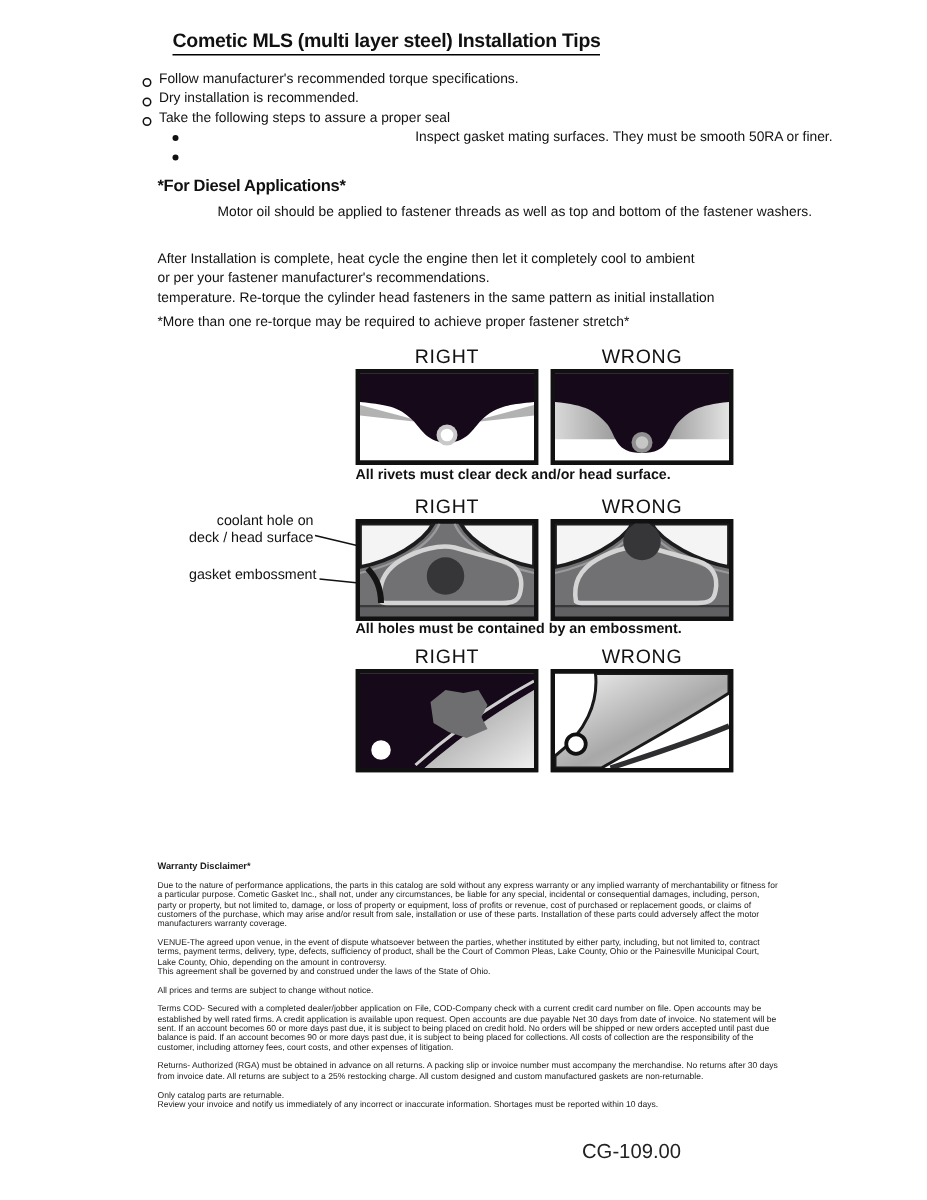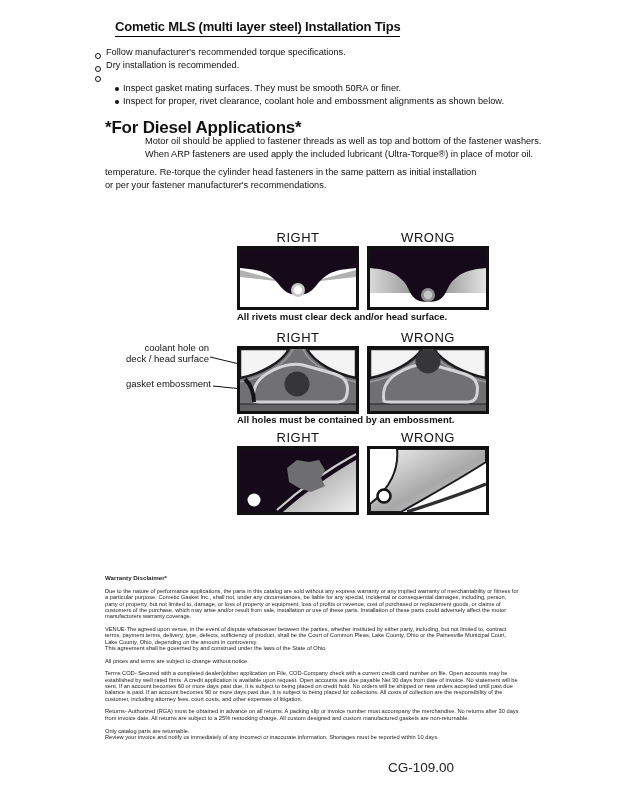--- a/index.html
+++ b/index.html
@@ -8,31 +8,31 @@
     font-family:"Liberation Sans", sans-serif;color:#111;overflow:hidden;
     margin:0 auto;
   }
   .abs{position:absolute;}
   .page-title{
     left:115px;top:19px;font-size:13px;font-weight:bold;
     border-bottom:1.5px solid #000;padding-bottom:2px;letter-spacing:-0.2px;
     display:inline-block;
   }
   .bullets{left:95px;top:46px;width:460px;font-size:9.2px;line-height:13px;}
-  .b-item{display:flex;align-items:flex-end;}
+  .b-item{display:flex;align-items:center;}
   .b-marker{
     width:4px;height:4px;border:1px solid #111;border-radius:50%;
     margin:4px 5px 0 0;flex:none;
   }
-  .sb-item{display:flex;align-items:flex-start;margin-left:20px;}
+  .sb-item{display:flex;align-items:flex-start;margin-left:20px;justify-content:space-between;}
   .sb-marker{
     width:4px;height:4px;background:#111;border-radius:50%;
     margin:4.5px 4px 0 0;flex:none;
   }
-  .diesel-heading{left:105px;top:118px;font-size:17px;font-weight:bold;letter-spacing:-0.2px;}
+  .diesel-heading{left:105px;top:118px;font-size:11px;font-weight:bold;letter-spacing:-0.2px;}
   .body-par{left:105px;font-size:9.2px;line-height:12.8px;width:470px;}
   .note{left:105px;top:209px;font-size:9.2px;}
   .drow{left:237px;width:252px;}
   .dcols{display:flex;gap:8px;}
   .dcol{width:122px;}
   .dlabel{
     text-align:center;font-size:13px;letter-spacing:0.5px;color:#111;
     height:14px;line-height:14px;margin-bottom:1px;
   }
   .dcol svg{display:block;}
@@ -55,40 +55,41 @@
     <div class="b-item">
       <span class="b-marker"></span>
       <span>Follow manufacturer's recommended torque specifications.</span>
     </div>
     <div class="b-item">
       <span class="b-marker"></span>
       <span>Dry installation is recommended.</span>
     </div>
     <div class="b-item">
       <span class="b-marker"></span>
+      <span>Take the following steps to assure a proper seal</span>
     </div>
     <div class="sb-item">
       <span class="sb-marker"></span>
       <span>Inspect gasket mating surfaces.  They must be smooth 50RA or finer.</span>
     </div>
     <div class="sb-item">
       <span class="sb-marker"></span>
-      <span>Inspect for proper, rivet clearance, coolant hole and embossment alignments as shown below.</span>
     </div>
   </div>
 
   <div class="abs diesel-heading">*For Diesel Applications*</div>
   <div class="abs body-par" style="top:135px;margin-left:40px;">
     <div>Motor oil should be applied to fastener threads as well as top and bottom of the fastener washers.</div>
-    <div>When ARP fasteners are used apply the included lubricant (Ultra-Torque®) in place of motor oil.</div>
   </div>
   <div class="abs body-par" style="top:166px;">
+    <div>After Installation is complete, heat cycle the engine then let it completely cool to ambient</div>
+    <div>or per your fastener manufacturer's recommendations.</div>
     <div>temperature. Re-torque the cylinder head fasteners in the same pattern as initial installation</div>
-    <div>or per your fastener manufacturer's recommendations.</div>
-  </div>
+  </div>
+  <div class="abs note">*More than one re-torque may be required to achieve proper fastener stretch*</div>
 
   <div class="abs drow" style="top:231px;">
     <div class="dcols">
       <div class="dcol">
         <div class="dlabel">RIGHT</div>
         <svg width="122" height="64" viewBox="0 0 122 64">
           <rect x="1.5" y="1.5" width="119" height="61" fill="#ffffff" stroke="#111" stroke-width="3"></rect>
           <path d="M3,24 L48,36 L3,31 Z" fill="#b2b2b2"></path>
           <path d="M119,24 L74,36 L119,31 Z" fill="#b2b2b2"></path>
           <path d="M3,3 H119 V22 C98,24 92,26 83,35 C77,42 73,49 61,49 C49,49 45,42 39,35 C30,26 24,24 3,22 Z" fill="#16091a"></path>

